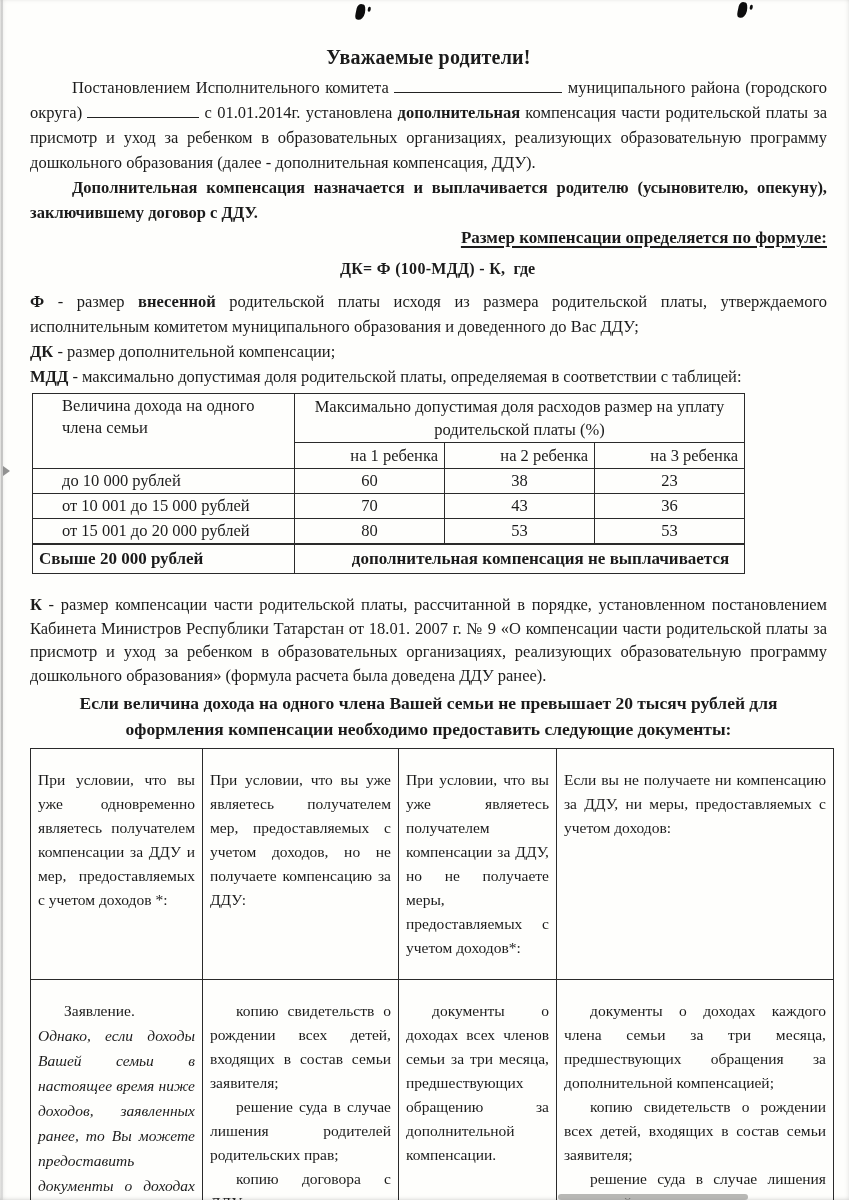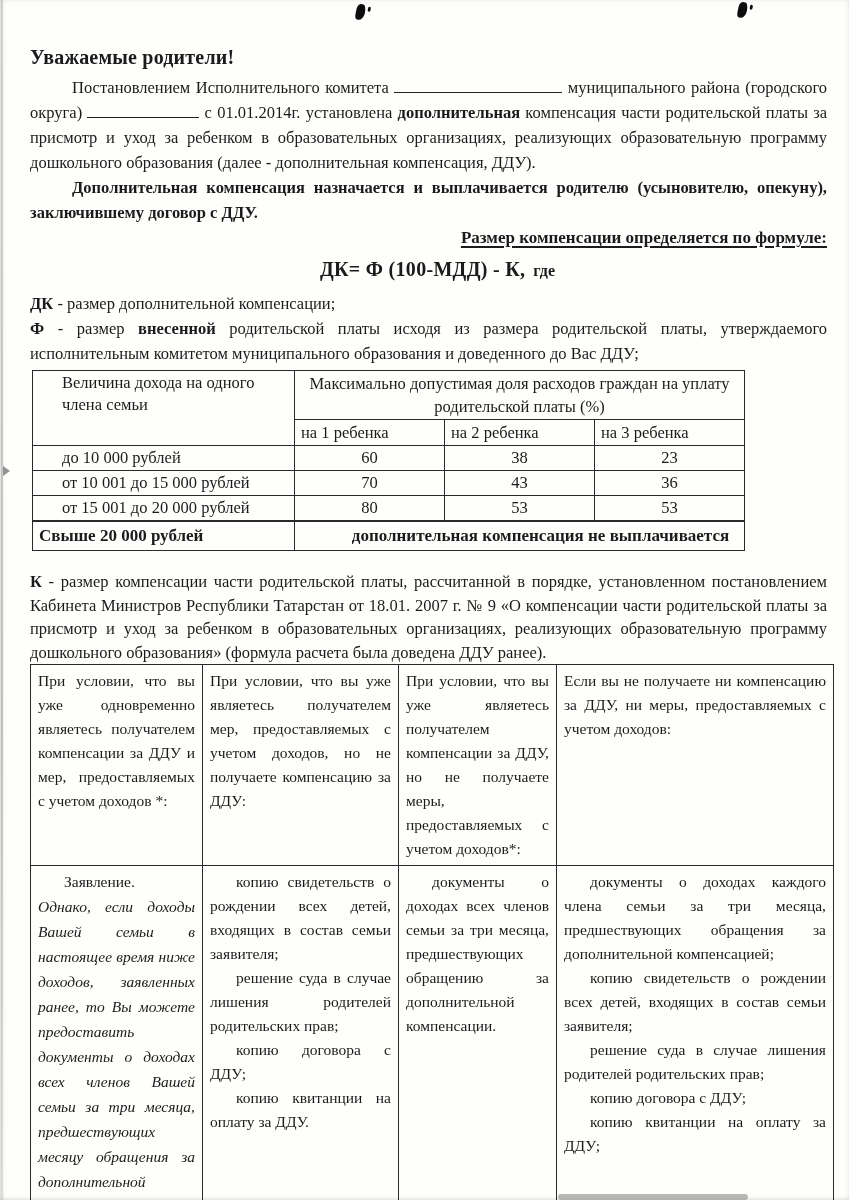--- a/index.html
+++ b/index.html
@@ -22,60 +22,60 @@
   
   .ink{position:absolute;width:9px;height:16px;background:#0d0d0d;border-radius:58% 42% 72% 28% / 38% 62% 58% 42%;transform:rotate(12deg);}
   .ink::after{content:"";position:absolute;right:-5px;top:1px;width:3px;height:5px;background:#0d0d0d;border-radius:50%;}
   .ink-1{left:356px;top:4px;}
   .ink-2{left:738px;top:2px;}
   .tri{position:absolute;left:3px;top:466px;width:0;height:0;border-top:5px solid transparent;border-bottom:5px solid transparent;border-left:7px solid #777;opacity:.8;}
 
   .content{padding:46px 22px 0 30px;}
 
   h1.title{
-    font-size:20px;font-weight:bold;
+    font-size:20px;font-weight:bold;text-align:center;
     margin:0 0 6px 0;letter-spacing:.2px;
   }
   p{margin:0;text-align:right;}
   .para{font-size:16.5px;line-height:25px;text-align:justify;}
   .indent{text-indent:42px;}
   .bold{font-weight:bold;}
   .blank{display:inline-block;border-bottom:1.4px solid #222;height:14px;vertical-align:baseline;}
   .blank1{width:168px;}
   .blank2{width:112px;}
 
   .formula-heading{font-size:17px;font-weight:bold;text-indent:42px;line-height:26px;}
   .formula-heading span{text-decoration:underline;text-underline-offset:3px;text-decoration-thickness:1.5px;}
   .formula-line{text-align:center;margin:2px 0 4px 18px;line-height:32px;}
-  .formula-main{font-size:20px;font-weight:bold;letter-spacing:.3px;}
+  .formula-main{font-size:16px;font-weight:bold;letter-spacing:.3px;}
   .formula-suffix{font-size:16px;margin-left:8px;font-weight:bold;}
 
   .def{font-size:16.5px;line-height:25px;text-align:justify;}
   .def b{font-weight:bold;}
 
   table{border-collapse:collapse;table-layout:fixed;}
   td{border:1.5px solid #2a2a2a;padding:1px 6px;vertical-align:top;overflow:hidden;}
 
   .t1{width:712px;margin:4px 0 2px 2px;font-size:16.5px;}
   .t1 .c-head{text-align:center;line-height:23px;}
   .t1 .rowlabel{line-height:22px;padding-left:29px;}
   .t1 .val{text-align:center;line-height:22px;}
-  .t1 .sub{text-align:left;line-height:23px;}
+  .t1 .sub{text-align:right;line-height:23px;}
   .t1 .lastrow td{border-top-width:2.5px;font-weight:bold;font-size:17px;line-height:26px;}
   .t1 .lastrow .merged{text-align:center;padding-left:48px;}
 
   .kpara{font-size:16.5px;line-height:23.5px;text-align:justify;margin-top:19px;}
 
   .cond-heading{
     font-size:17.5px;font-weight:bold;text-align:center;
     line-height:26px;margin:3px 6px 6px 6px;
   }
 
   .t2{width:803px;margin-left:0;font-size:15.5px;}
-  .t2 td{padding:4px 7px;margin-top:32px;}
+  .t2 td{padding:19px 7px;margin-top:32px;}
   .t2 .hrow{height:148px;}
   .t2 .brow{height:272px;}
   .t2 .hcell{text-align:justify;line-height:24px;}
   .t2 .bcell p{text-align:justify;line-height:24px;text-indent:26px;}
   .t2 .bcell p.ital{font-style:italic;text-indent:0;line-height:25px;}
 </style>
 </head>
 <body>
 
 <div class="page">
@@ -90,34 +90,35 @@
     <h1 class="title">Уважаемые родители!</h1>
 
     <p class="para indent"><span>Постановлением Исполнительного комитета</span> <span class="blank blank1"></span> <span>муниципального района (городского округа)</span> <span class="blank blank2"></span> <span>с 01.01.2014г. установлена</span> <b>дополнительная</b> <span>компенсация части родительской платы за присмотр и уход за ребенком в образовательных организациях, реализующих образовательную программу дошкольного образования (далее - дополнительная компенсация, ДДУ).</span></p>
 
     <p class="para indent bold">Дополнительная компенсация назначается и выплачивается родителю (усыновителю, опекуну), заключившему договор с ДДУ.</p>
 
     <p class="formula-heading"><span>Размер компенсации определяется по формуле:</span></p>
 
     <div class="formula-line"><span class="formula-main">ДК= Ф (100-МДД) - К,</span><span class="formula-suffix">где</span></div>
 
+    <p class="def"><b>Ф</b><span> - размер </span><b>внесенной</b><span> родительской платы исходя из размера родительской платы, утверждаемого исполнительным комитетом муниципального образования и доведенного до Вас ДДУ;</span></p>
     <p class="def"><b>ДК</b><span> - размер дополнительной компенсации;</span></p>
-    <p class="def"><b>Ф</b><span> - размер </span><b>внесенной</b><span> родительской платы исходя из размера родительской платы, утверждаемого исполнительным комитетом муниципального образования и доведенного до Вас ДДУ;</span></p>
+    <p class="def"><b>МДД</b><span> - максимально допустимая доля родительской платы, определяемая в соответствии с таблицей:</span></p>
 
     <table class="t1">
       <colgroup>
           <col style="width:262px">
           <col style="width:150px">
           <col style="width:150px">
           <col style="width:150px">
         </colgroup>
       <tbody>
           <tr>
         <td rowspan="2" class="rowlabel">Величина дохода на одного члена семьи</td>
-        <td colspan="3" class="c-head">Максимально допустимая доля расходов граждан на уплату родительской платы (%)</td>
+        <td colspan="3" class="c-head">Максимально допустимая доля расходов размер на уплату родительской платы (%)</td>
       </tr>
       <tr>
         <td class="sub">на 1 ребенка</td>
         <td class="sub">на 2 ребенка</td>
         <td class="sub">на 3 ребенка</td>
       </tr>
       <tr>
         <td class="rowlabel">до 10 000 рублей</td>
         <td class="val">60</td>
         <td class="val">38</td>
@@ -137,20 +138,21 @@
       </tr>
       <tr class="lastrow">
         <td>Свыше 20 000 рублей</td>
         <td colspan="3" class="merged">дополнительная компенсация не выплачивается</td>
       </tr>
     </tbody>
       </table>
 
     <p class="kpara"><b>К</b><span> - размер компенсации части родительской платы, рассчитанной в порядке, установленном постановлением Кабинета Министров Республики Татарстан от 18.01. 2007 г. № 9 «О компенсации части родительской платы за присмотр и уход за ребенком в образовательных организациях, реализующих образовательную программу дошкольного образования» (формула расчета была доведена ДДУ ранее).</span></p>
 
+    <p class="cond-heading">Если величина дохода на одного члена  Вашей семьи не превышает 20 тысяч рублей для оформления компенсации необходимо предоставить следующие документы:</p>
 
     <table class="t2">
       <colgroup>
           <col style="width:172px">
           <col style="width:196px">
           <col style="width:158px">
           <col style="width:277px">
         </colgroup>
       <tbody>
           <tr class="hrow">

